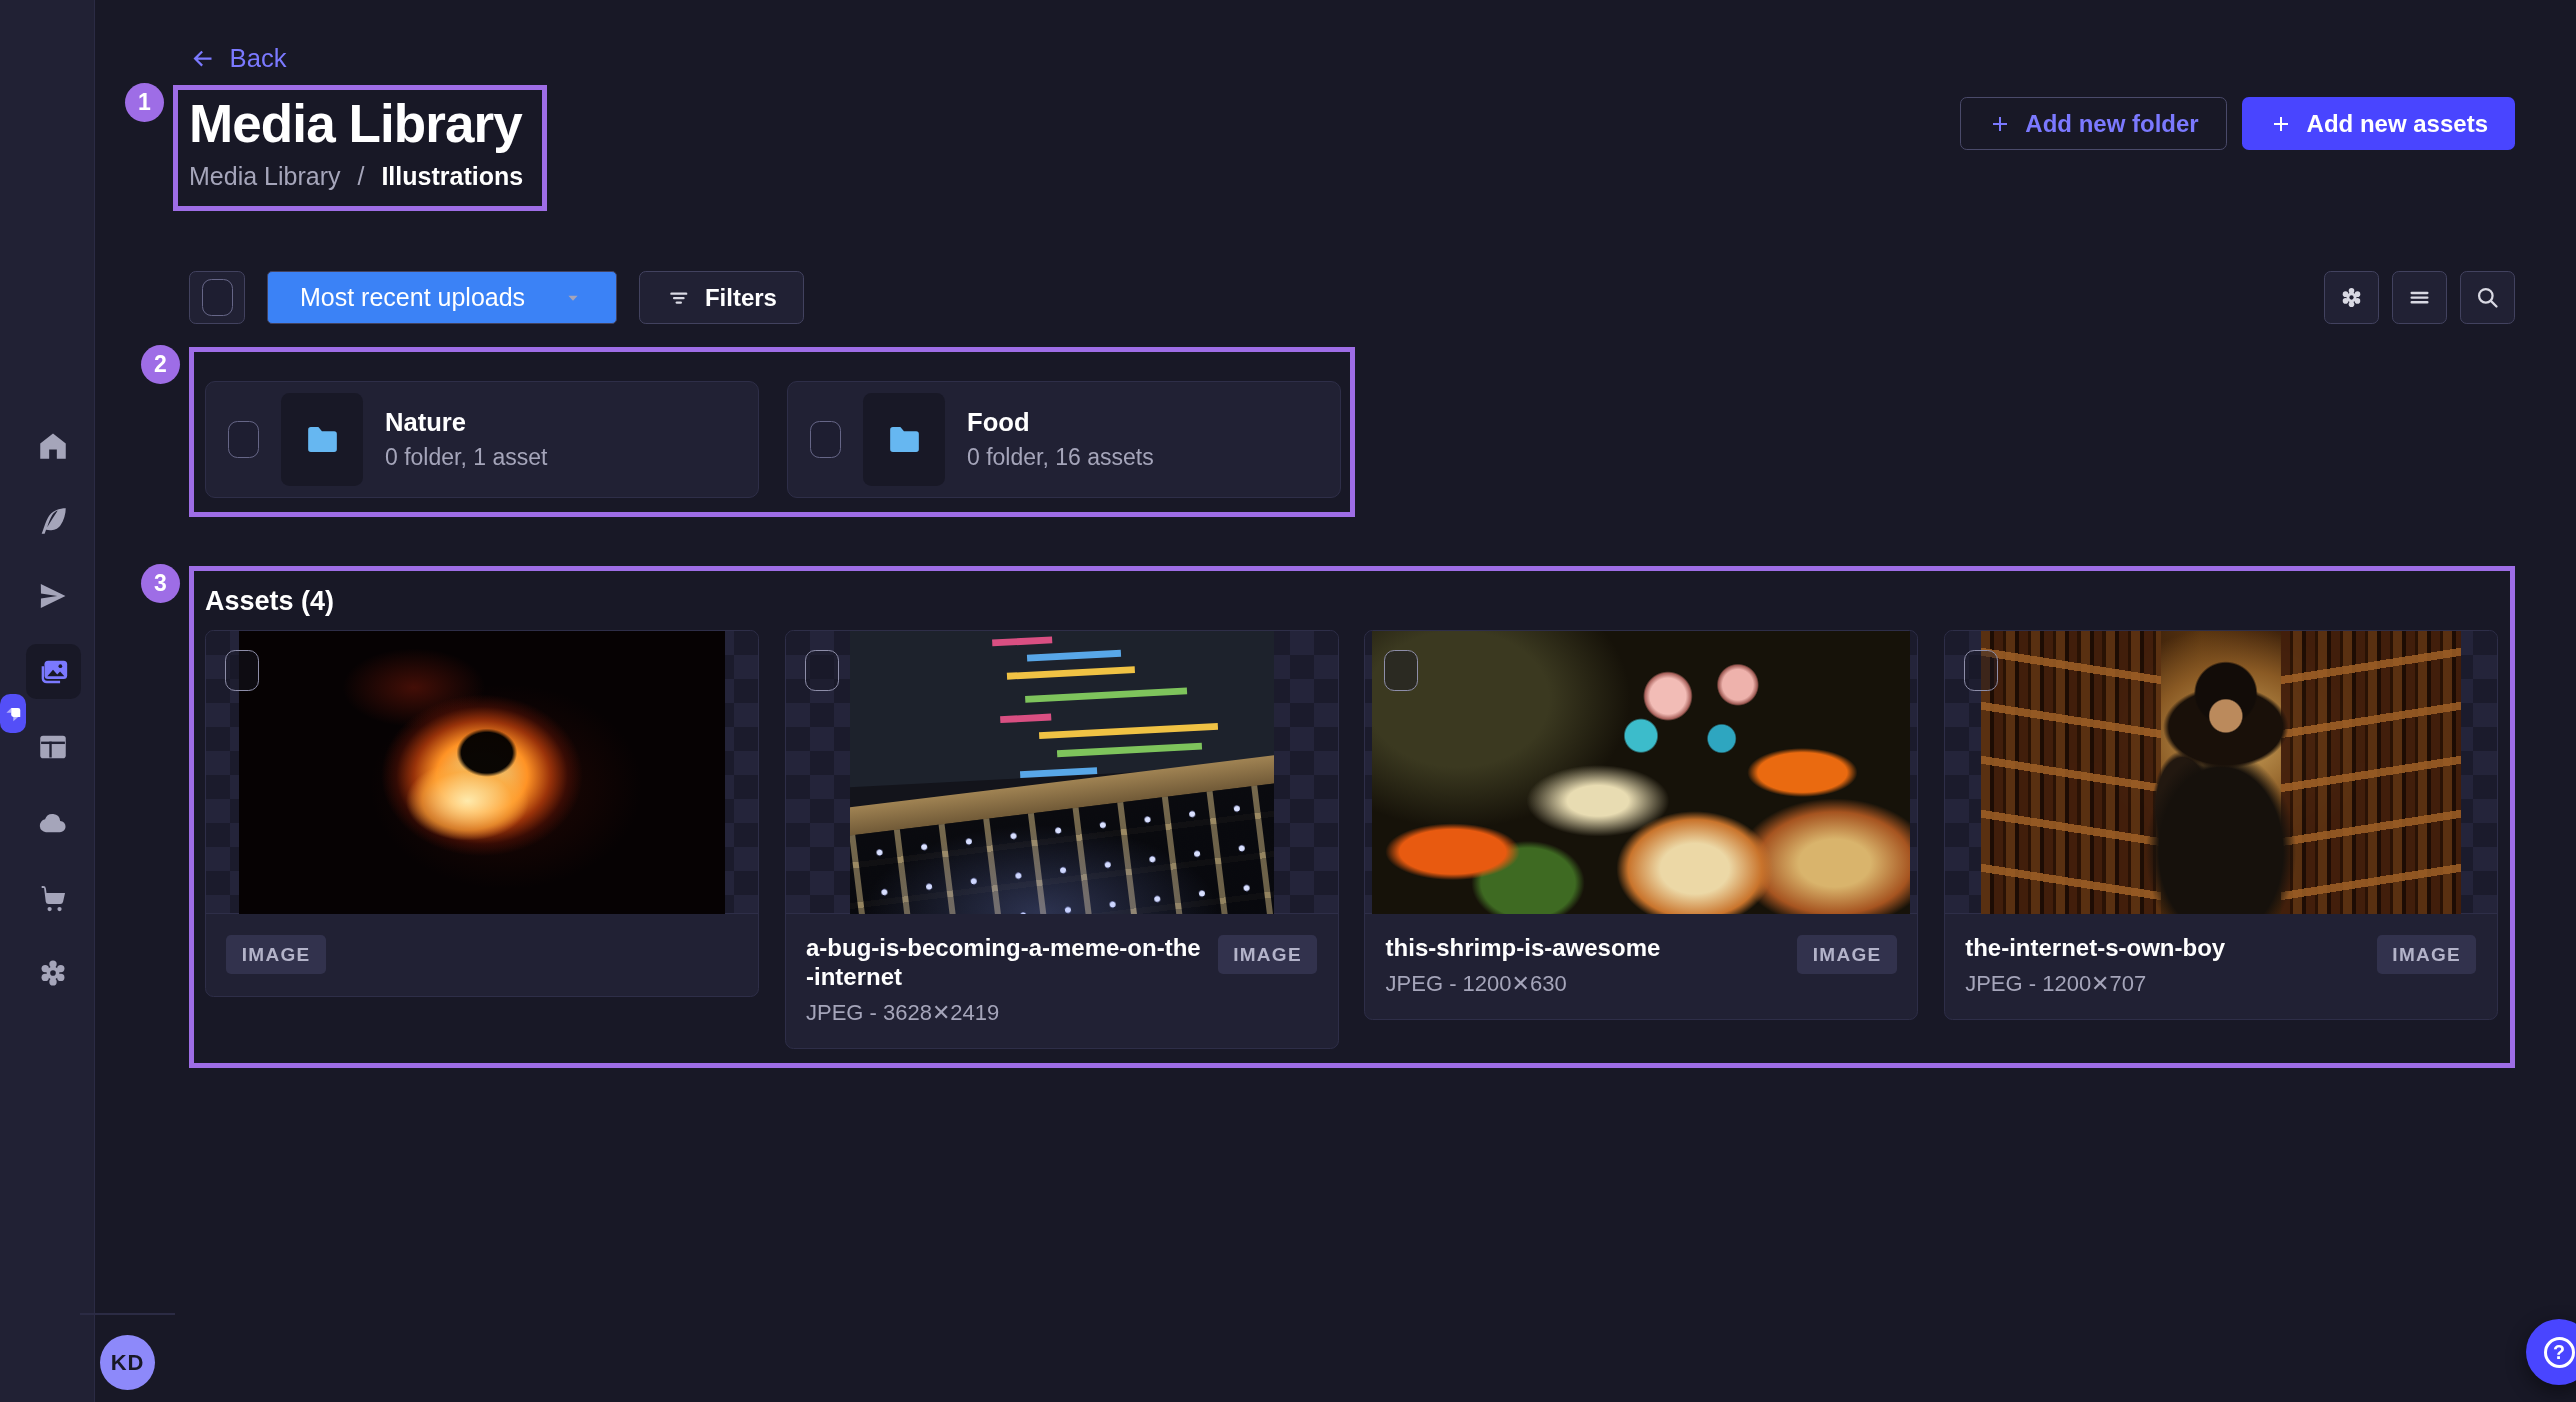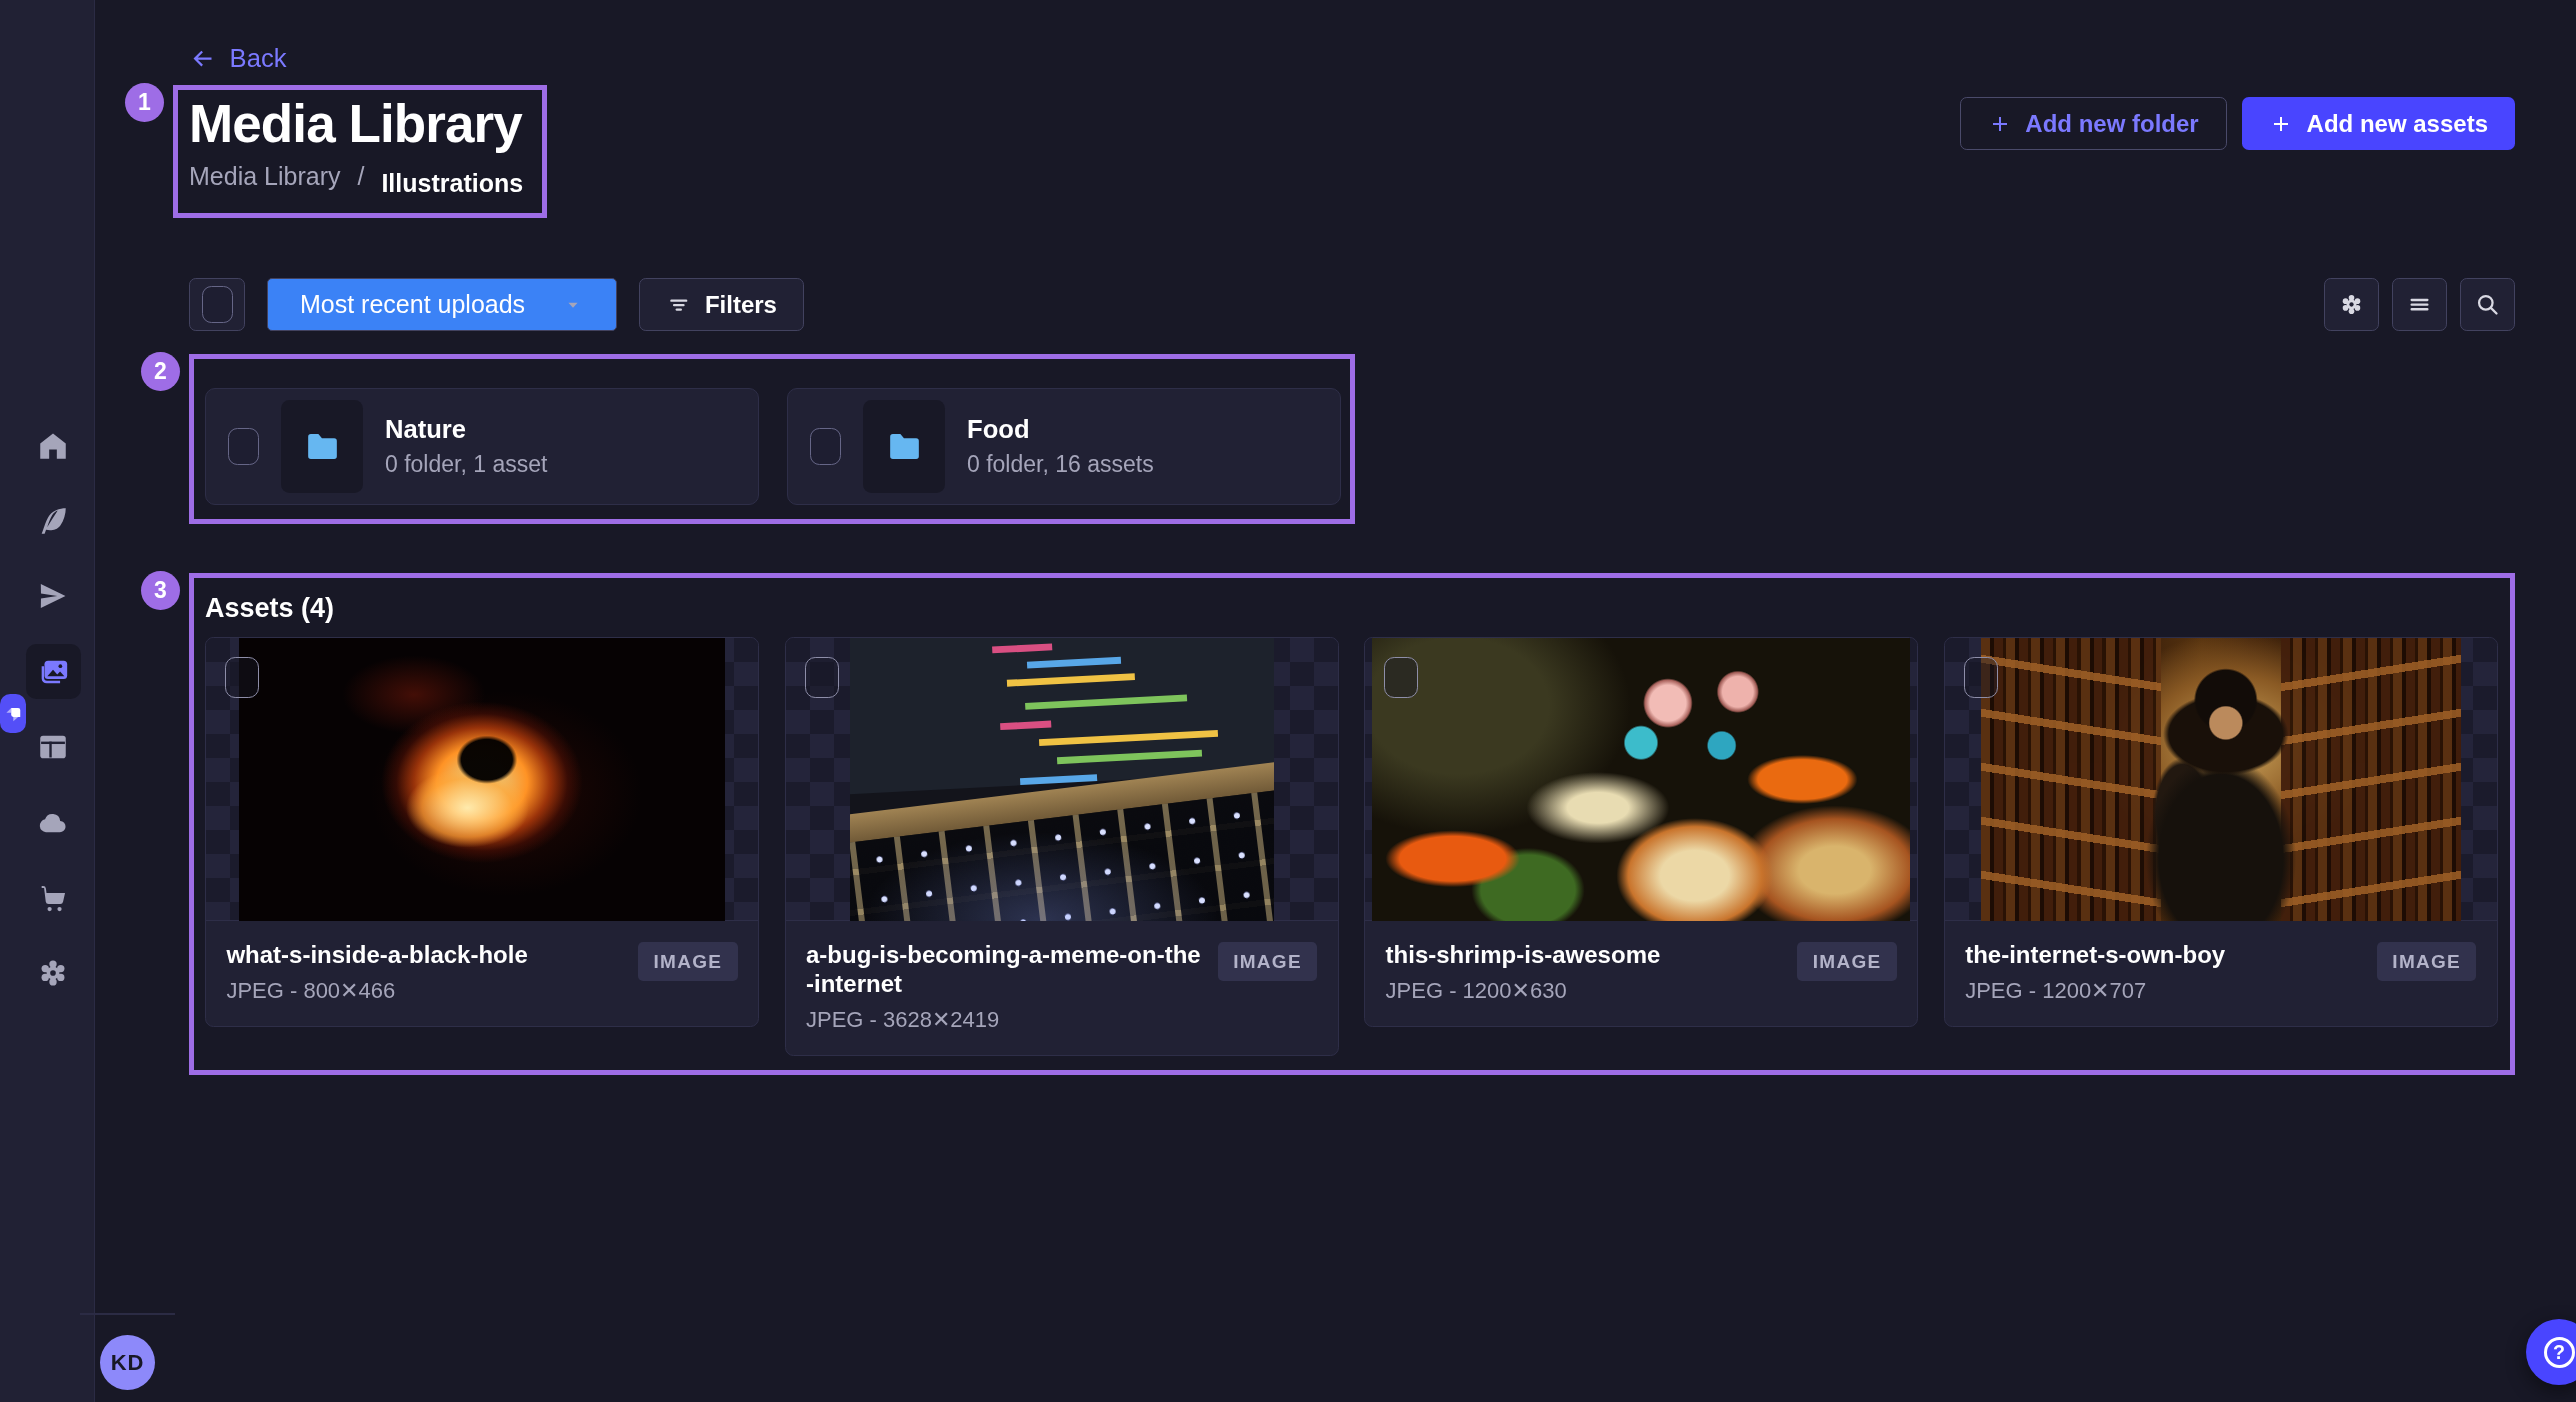--- a/index.html
+++ b/index.html
@@ -50,21 +50,21 @@
 
   .annotated { position:relative; border:5.1px solid #9e6de6; }
   .marker {
     position:absolute; left:-53px; top:-6.8px; width:39px; height:39px; border-radius:50%;
     background:#9e6de6; color:#fff; font-size:23px; font-weight:600;
     display:flex; align-items:center; justify-content:center;
   }
   .title-box { margin-left:-16px; padding:6.8px 19px 15.3px 11px; }
   .page-title { margin:0; font-size:53px; line-height:53px; font-weight:700; letter-spacing:-0.9px; }
   .breadcrumb { margin-top:12px; font-size:25px; line-height:29px; color:#a5a5ba; display:flex; gap:17px; }
-  .breadcrumb .crumb-current { color:#fff; font-weight:600;margin-top:7px; }
+  .breadcrumb .crumb-current { color:#fff; font-weight:600; }
 
   .actions { display:flex; gap:15.3px; margin-top:12px; }
   .btn {
     height:53px; border-radius:6.8px; font-size:24px; font-weight:600;
     display:flex; align-items:center; gap:13.6px; padding:6px 27px; cursor:pointer;
   }
   .btn svg { width:24px; height:24px; }
   .btn-outline { border:1.7px solid #4a4a6a; color:#7b79ff; background:transparent; }
   .btn-primary { background:#4945ff; color:#fff; border:none; }
 
@@ -414,24 +414,20 @@
       <div class="marker">3</div>
       <h2 class="section-heading">Assets (4)</h2>
       <div class="asset-grid">
 
         <div class="asset-card">
           <div class="thumb">
             <div class="asset-checkbox"></div>
             <div class="thumb-img art-blackhole"></div>
           </div>
           <div class="asset-info">
-            <div>
-              <div class="asset-name">what-s-inside-a-black-hole</div>
-              <div class="asset-meta">JPEG - 800✕466</div>
-            </div>
             <div class="type-badge">IMAGE</div>
           </div>
         </div>
 
         <div class="asset-card">
           <div class="thumb">
             <div class="asset-checkbox"></div>
             <div class="thumb-img art-laptop">
               <div class="laptop-screen"></div>
               <div class="laptop-deck">

